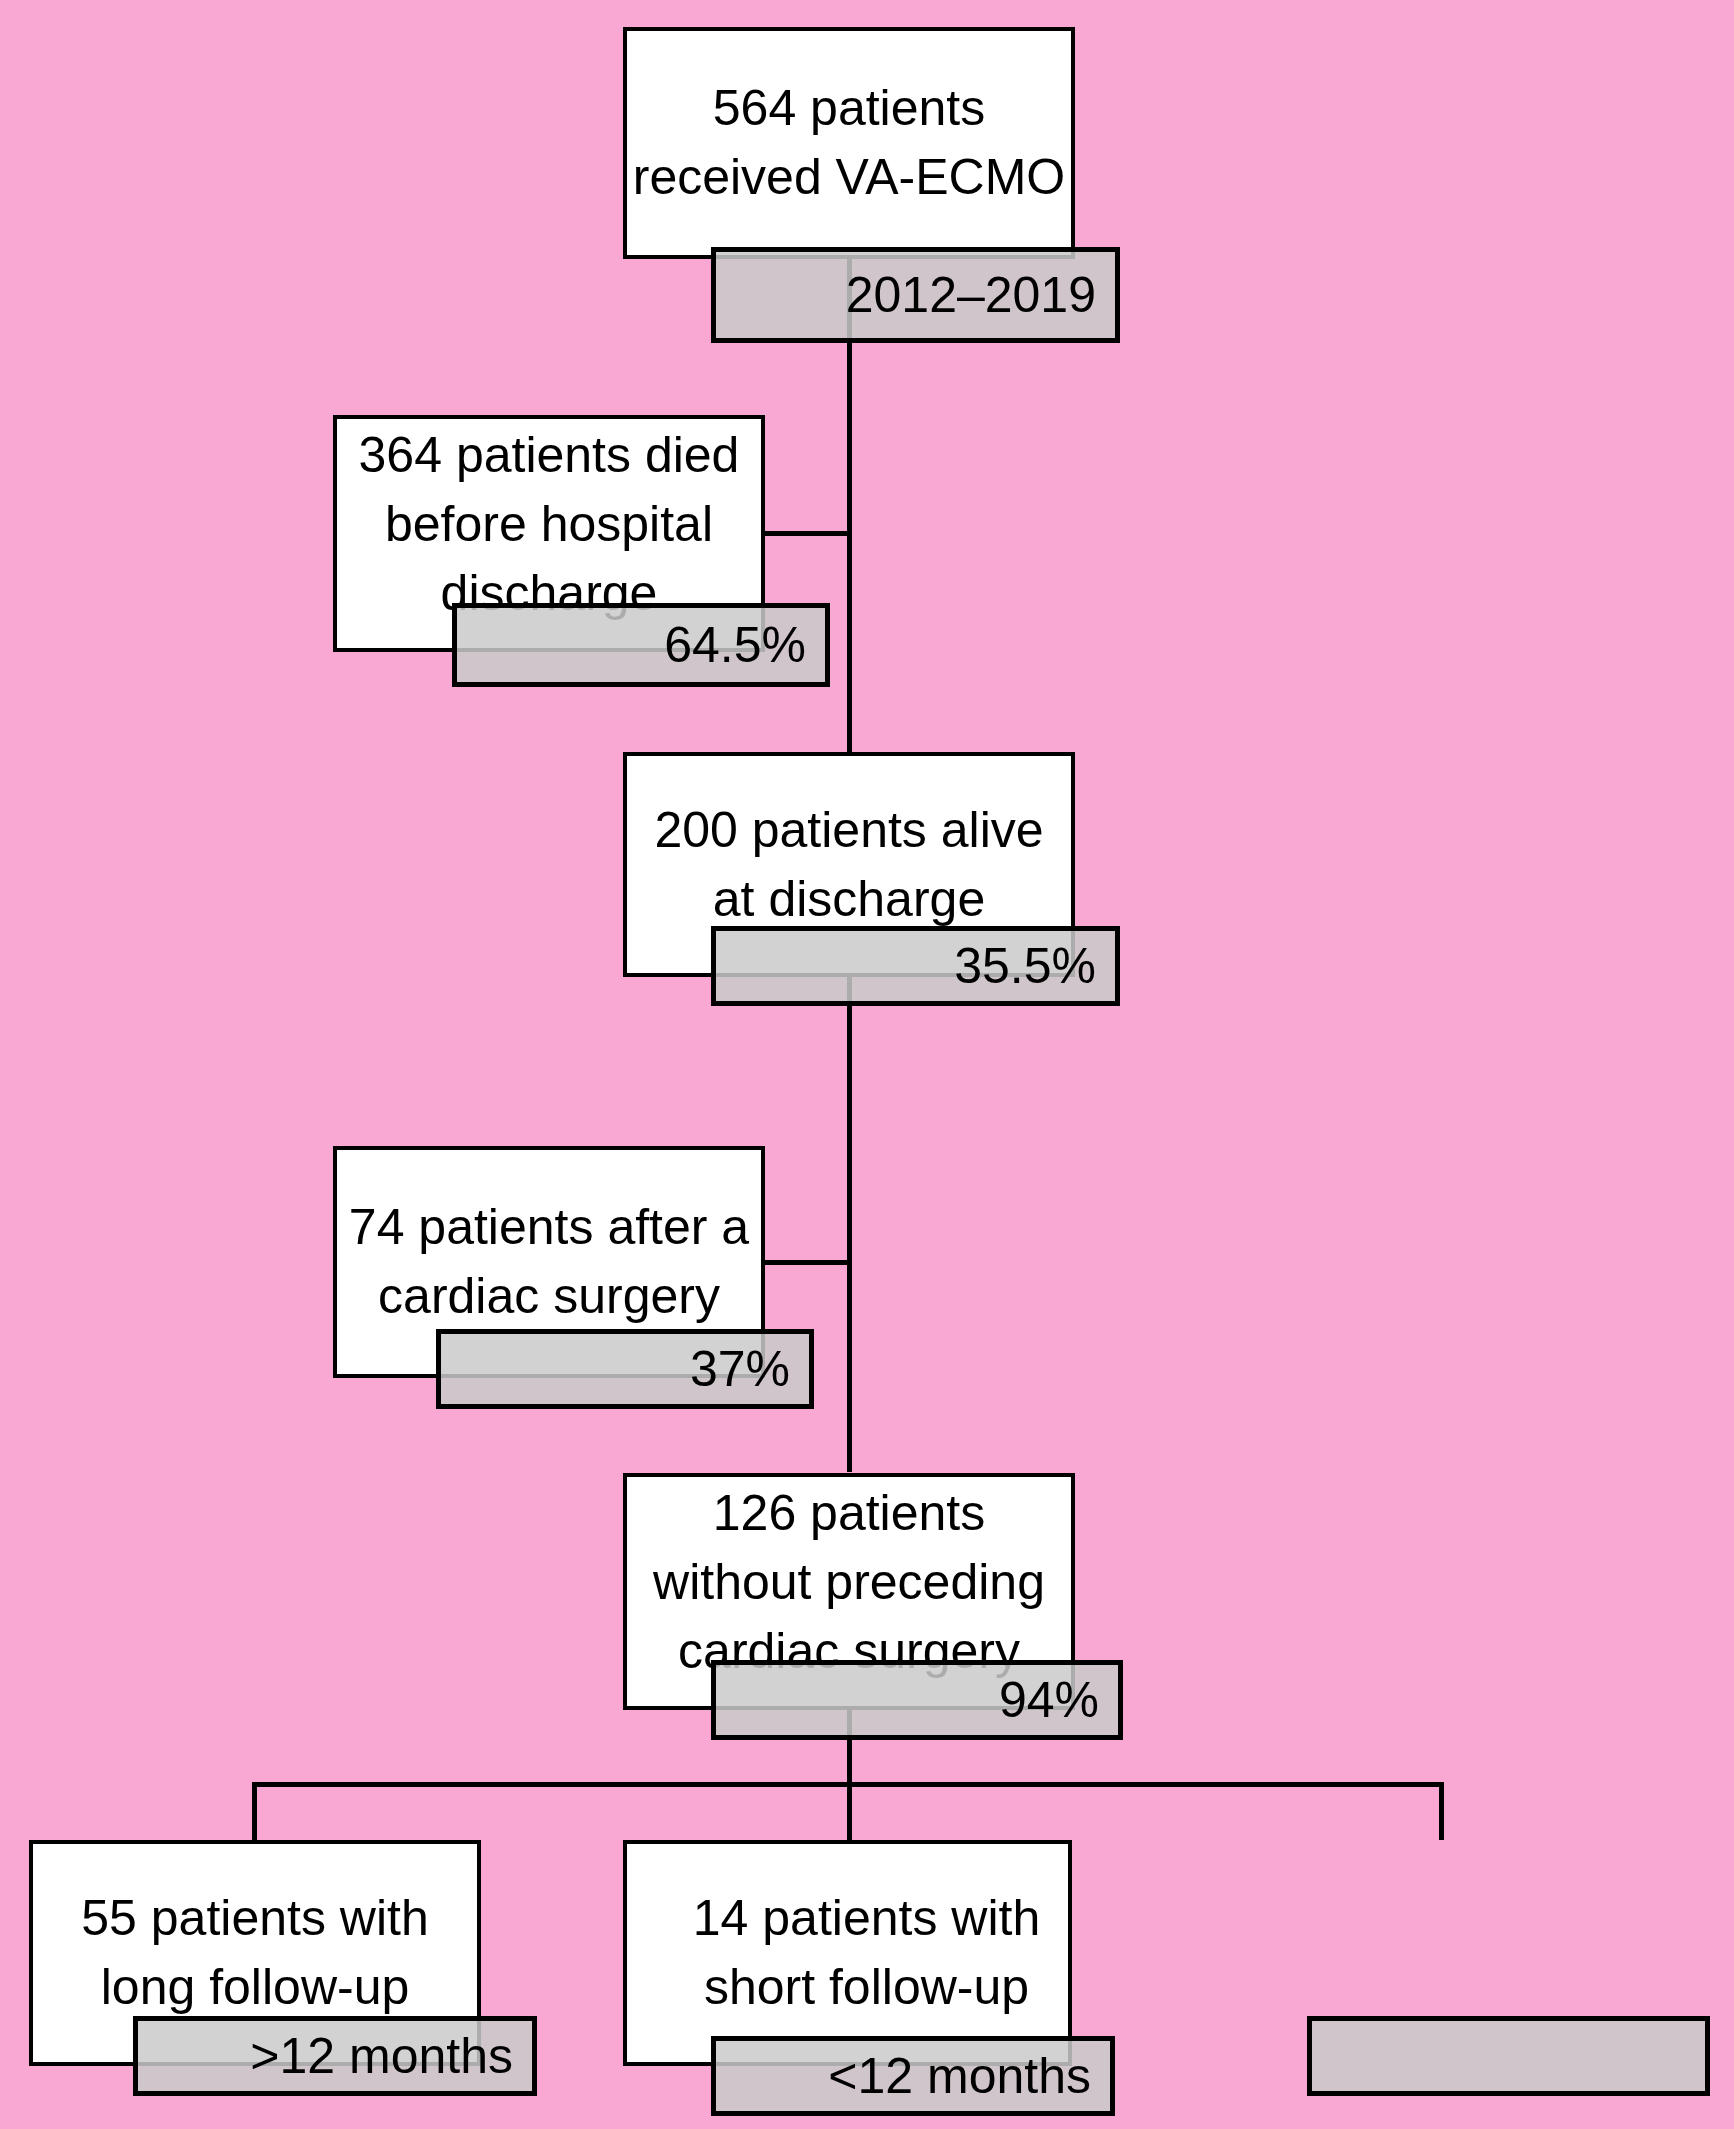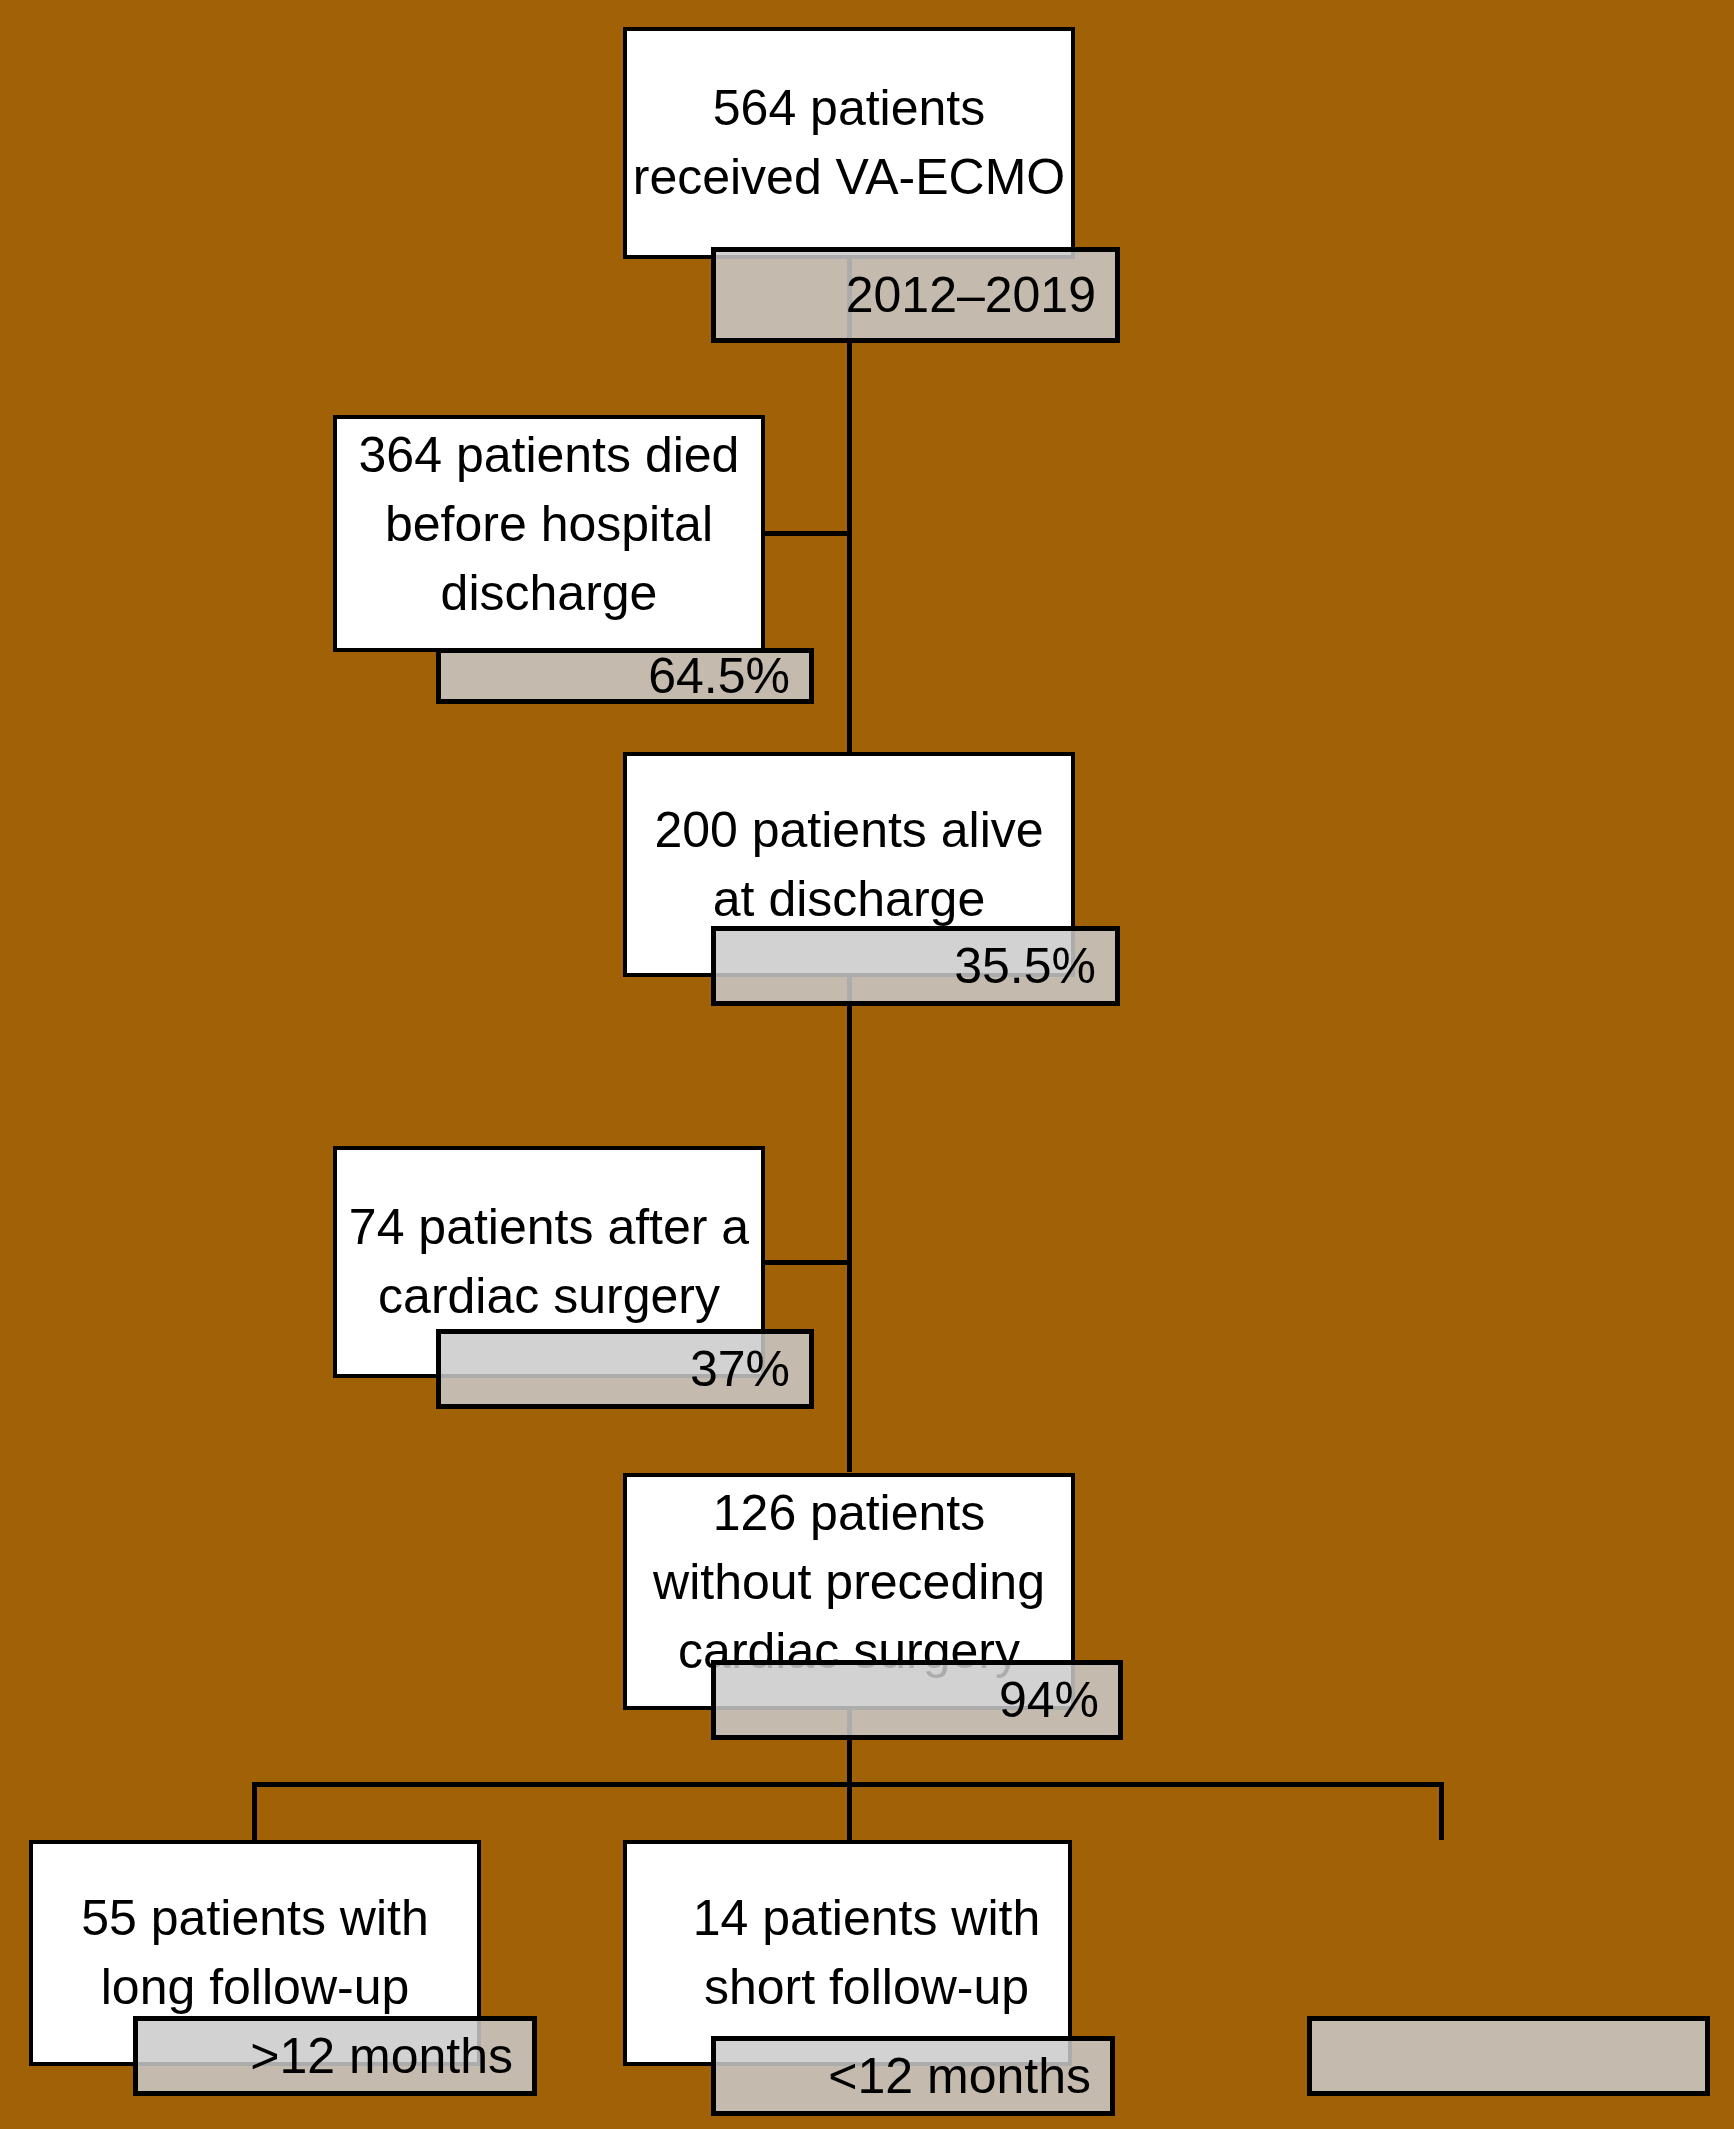--- a/index.html
+++ b/index.html
@@ -1,17 +1,17 @@
 <!DOCTYPE html>
 <html style="--tag-fill: rgba(202,202,202,0.85); --line-color: #000000;font-size:7.6px"><head>
 <meta charset="utf-8">
 <style>
   html,body{margin:0;padding:0;background:#ffffff;}
   body{width:1734px;height:2129px;font-family:"Liberation Sans","DejaVu Sans",sans-serif;}
-  .canvas{position:relative;width:1734px;height:2129px;background:#a16207;overflow:hidden;}
+  .canvas{position:relative;width:1734px;height:2129px;background:#f9a8d4;overflow:hidden;}
   .line{position:absolute;background:var(--line-color,#000);}
   .box{
     position:absolute;box-sizing:border-box;background:#fff;
     border:4.7px solid var(--line-color,#000);
     display:flex;align-items:center;justify-content:center;
     text-align:center;color:#000;
     font-size:50px;line-height:69px;
   }
   .box .lbl{white-space:pre-line;width:100%;}
   .box.lines3 .lbl{padding-bottom:19px;}
@@ -73,21 +73,21 @@
 
   <div class="box" style="left:623px;top:1840px;width:449px;height:226px;padding-left:38px;">
     <div class="lbl">14 patients with
 short follow-up</div>
   </div>
 
 
   <div class="tag" style="left:711px;top:209px;width:409px;height:96px;margin-top:38px;">
     <span>2012–2019</span>
   </div>
-  <div class="tag" style="left:436px;top:603px;width:378px;height:56px;margin-top:45px;">
+  <div class="tag" style="left:452px;top:603px;width:378px;height:84px;">
     <span>64.5%</span>
   </div>
   <div class="tag" style="left:711px;top:926px;width:409px;height:80px;">
     <span>35.5%</span>
   </div>
   <div class="tag" style="left:436px;top:1329px;width:378px;height:80px;">
     <span>37%</span>
   </div>
   <div class="tag" style="left:711px;top:1660px;width:412px;height:80px;">
     <span>94%</span>

